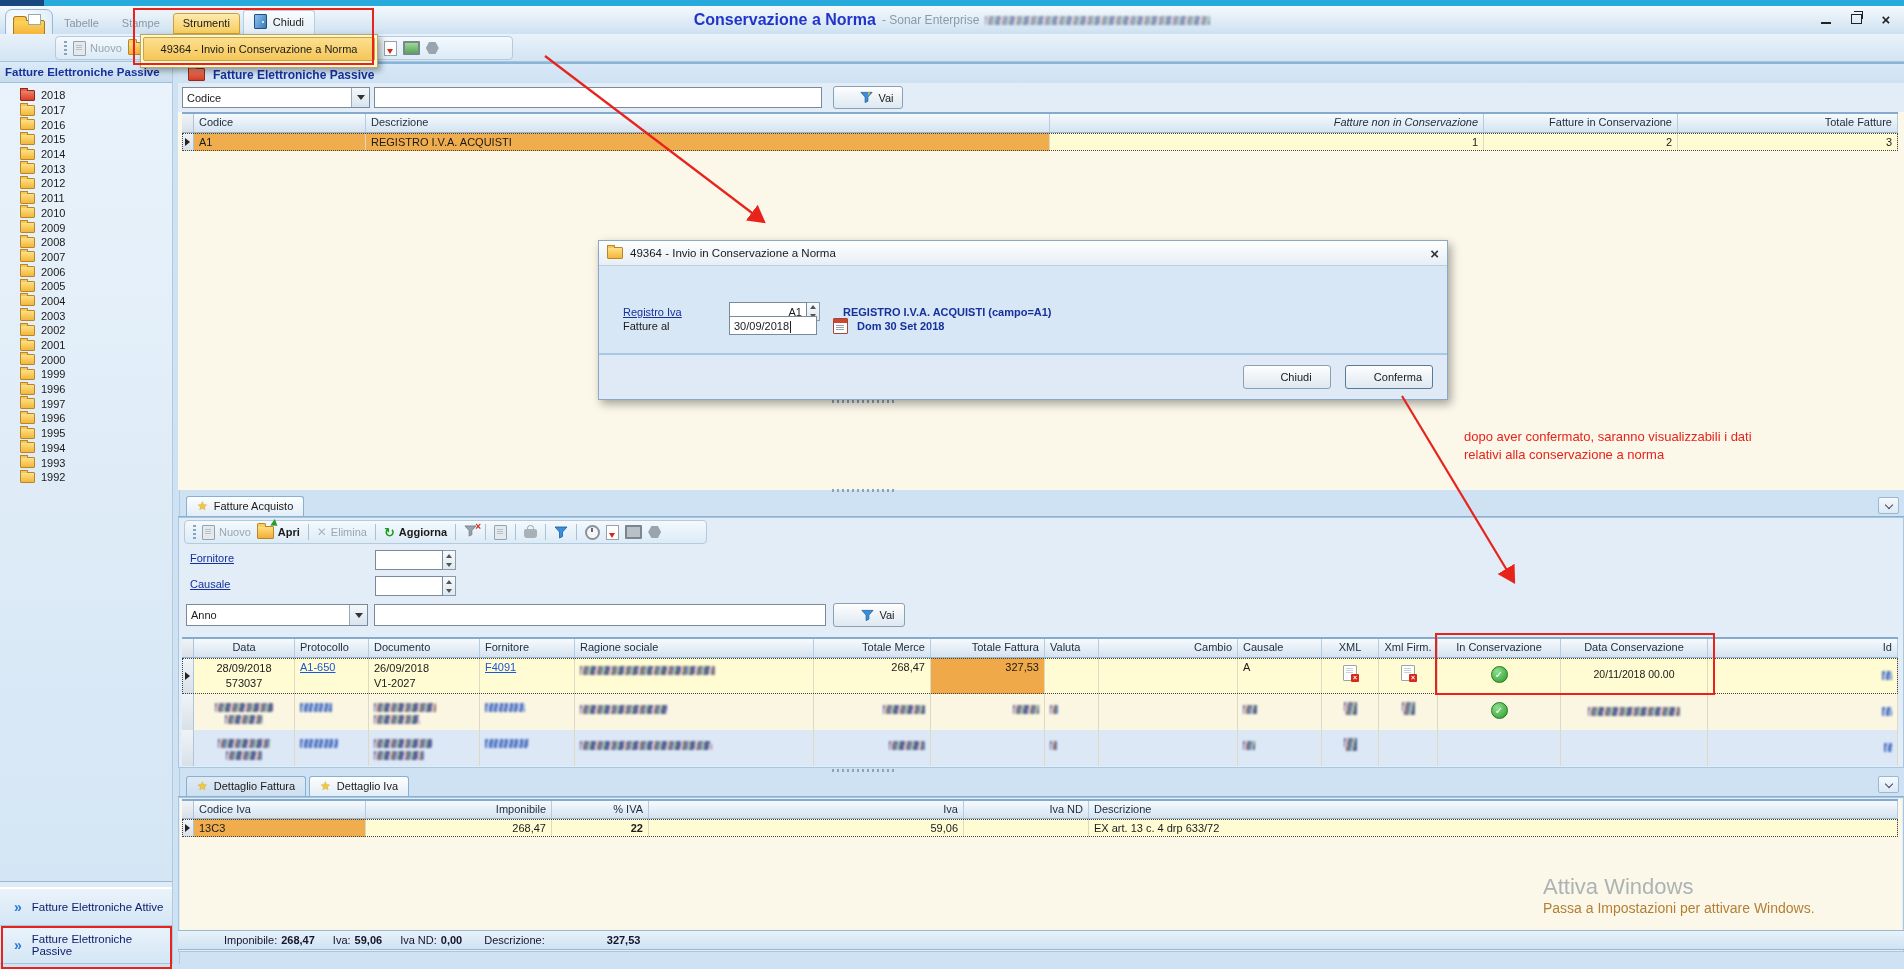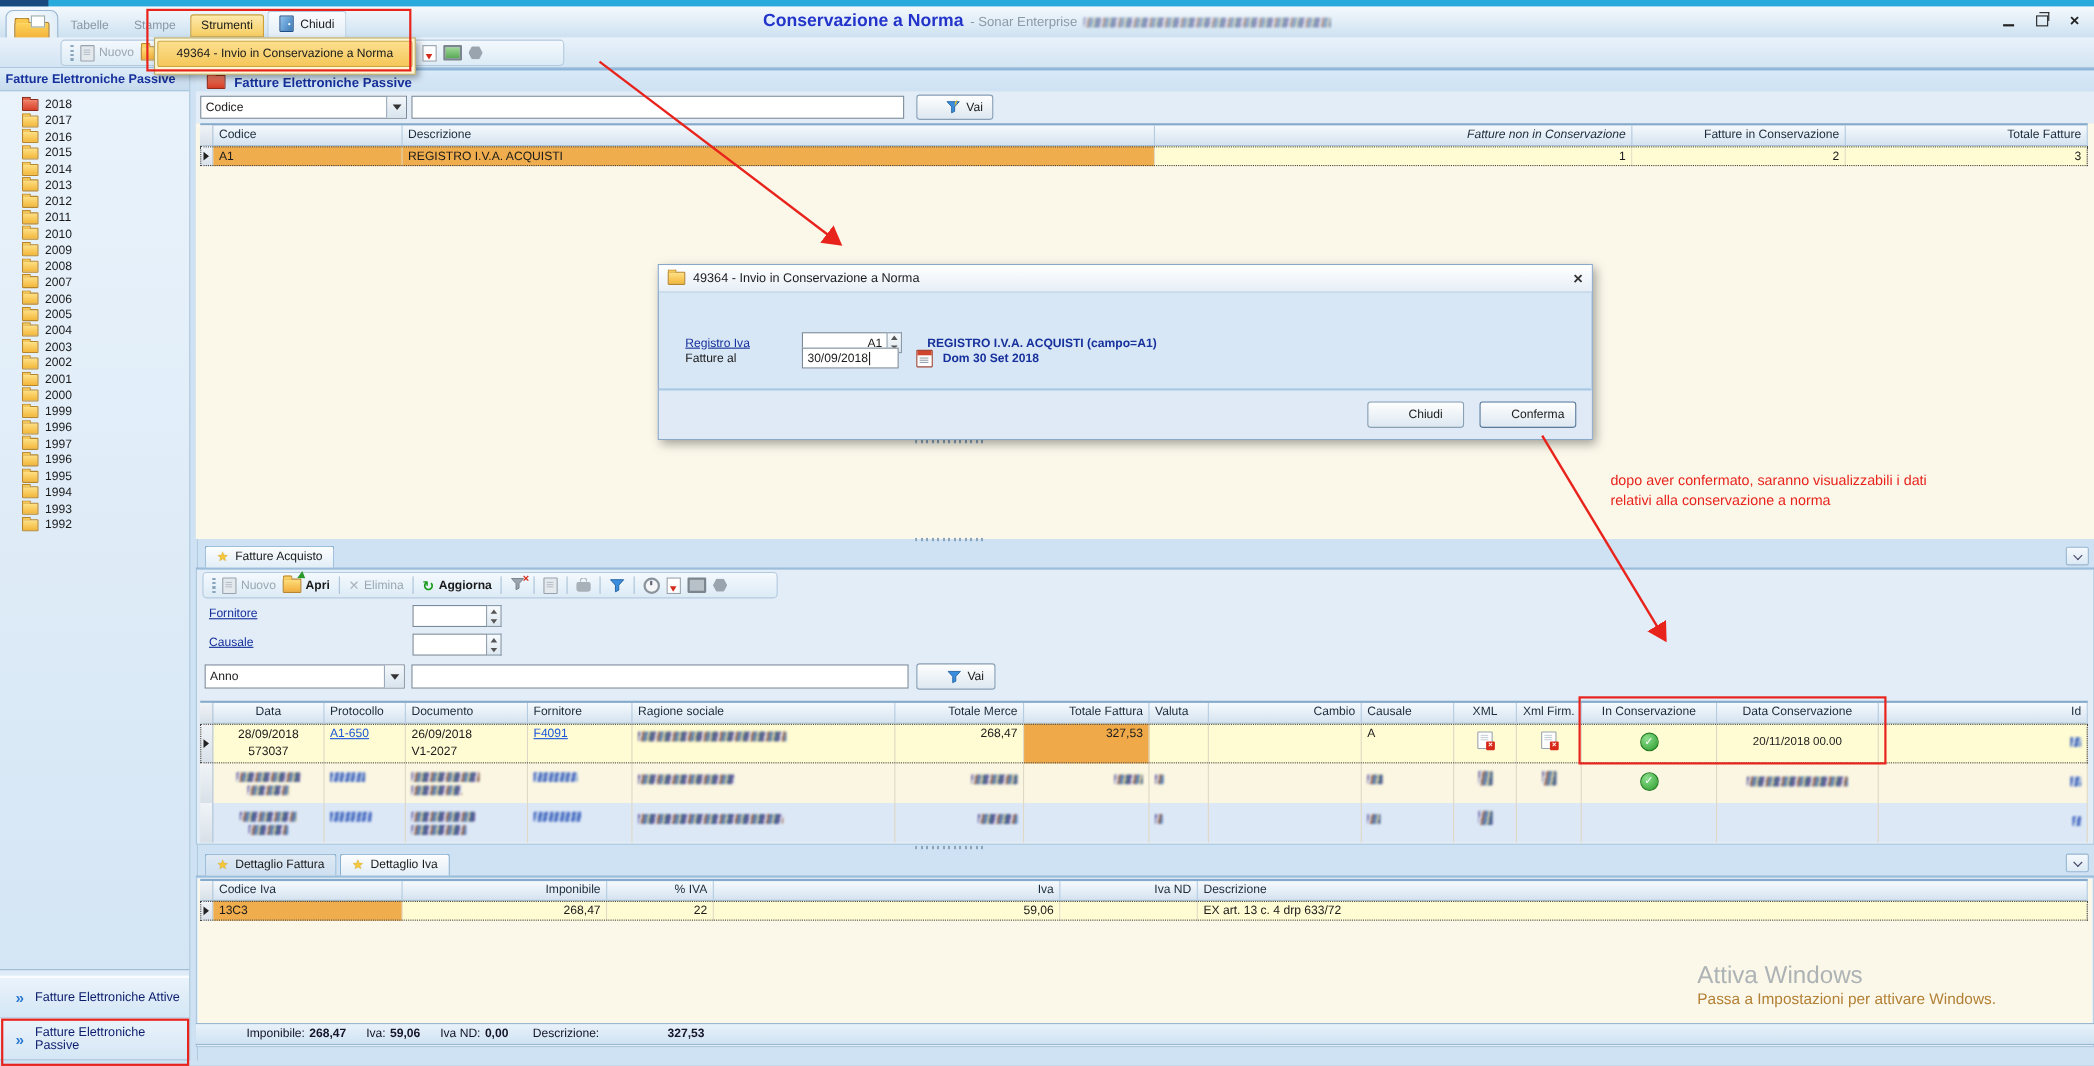--- a/index.html
+++ b/index.html
@@ -585,21 +585,21 @@
       <div style="width:315px;" class="num">Iva</div>
       <div style="width:125px;" class="num">Iva ND</div>
       <div style="flex:1;">Descrizione</div>
     </div>
     <div class="gr row-sel" style="height:18px;">
       <div style="width:12px;" class="mk">
           <span class="arrow-r"></span>
         </div>
       <div style="width:172px;line-height:16px;" class="o-cell">13C3</div>
       <div style="width:186px;line-height:16px;" class="num y-cell">268,47</div>
-      <div style="width:97px;line-height:16px;" class="num y-cell">22</div>
+      <div style="width:97px;line-height:16px;font-weight:bold;" class="num y-cell">22</div>
       <div style="width:315px;line-height:16px;" class="num y-cell">59,06</div>
       <div style="width:125px;line-height:16px;" class="num y-cell"></div>
       <div style="flex:1;line-height:16px;" class="y-cell">EX art. 13 c. 4 drp 633/72</div>
     </div>
   </div>
 
   <div class="abs" style="left:1543px;top:874px;">
     <div class="wm1">Attiva Windows</div>
     <div class="wm2">Passa a Impostazioni per attivare Windows.</div>
   </div>

